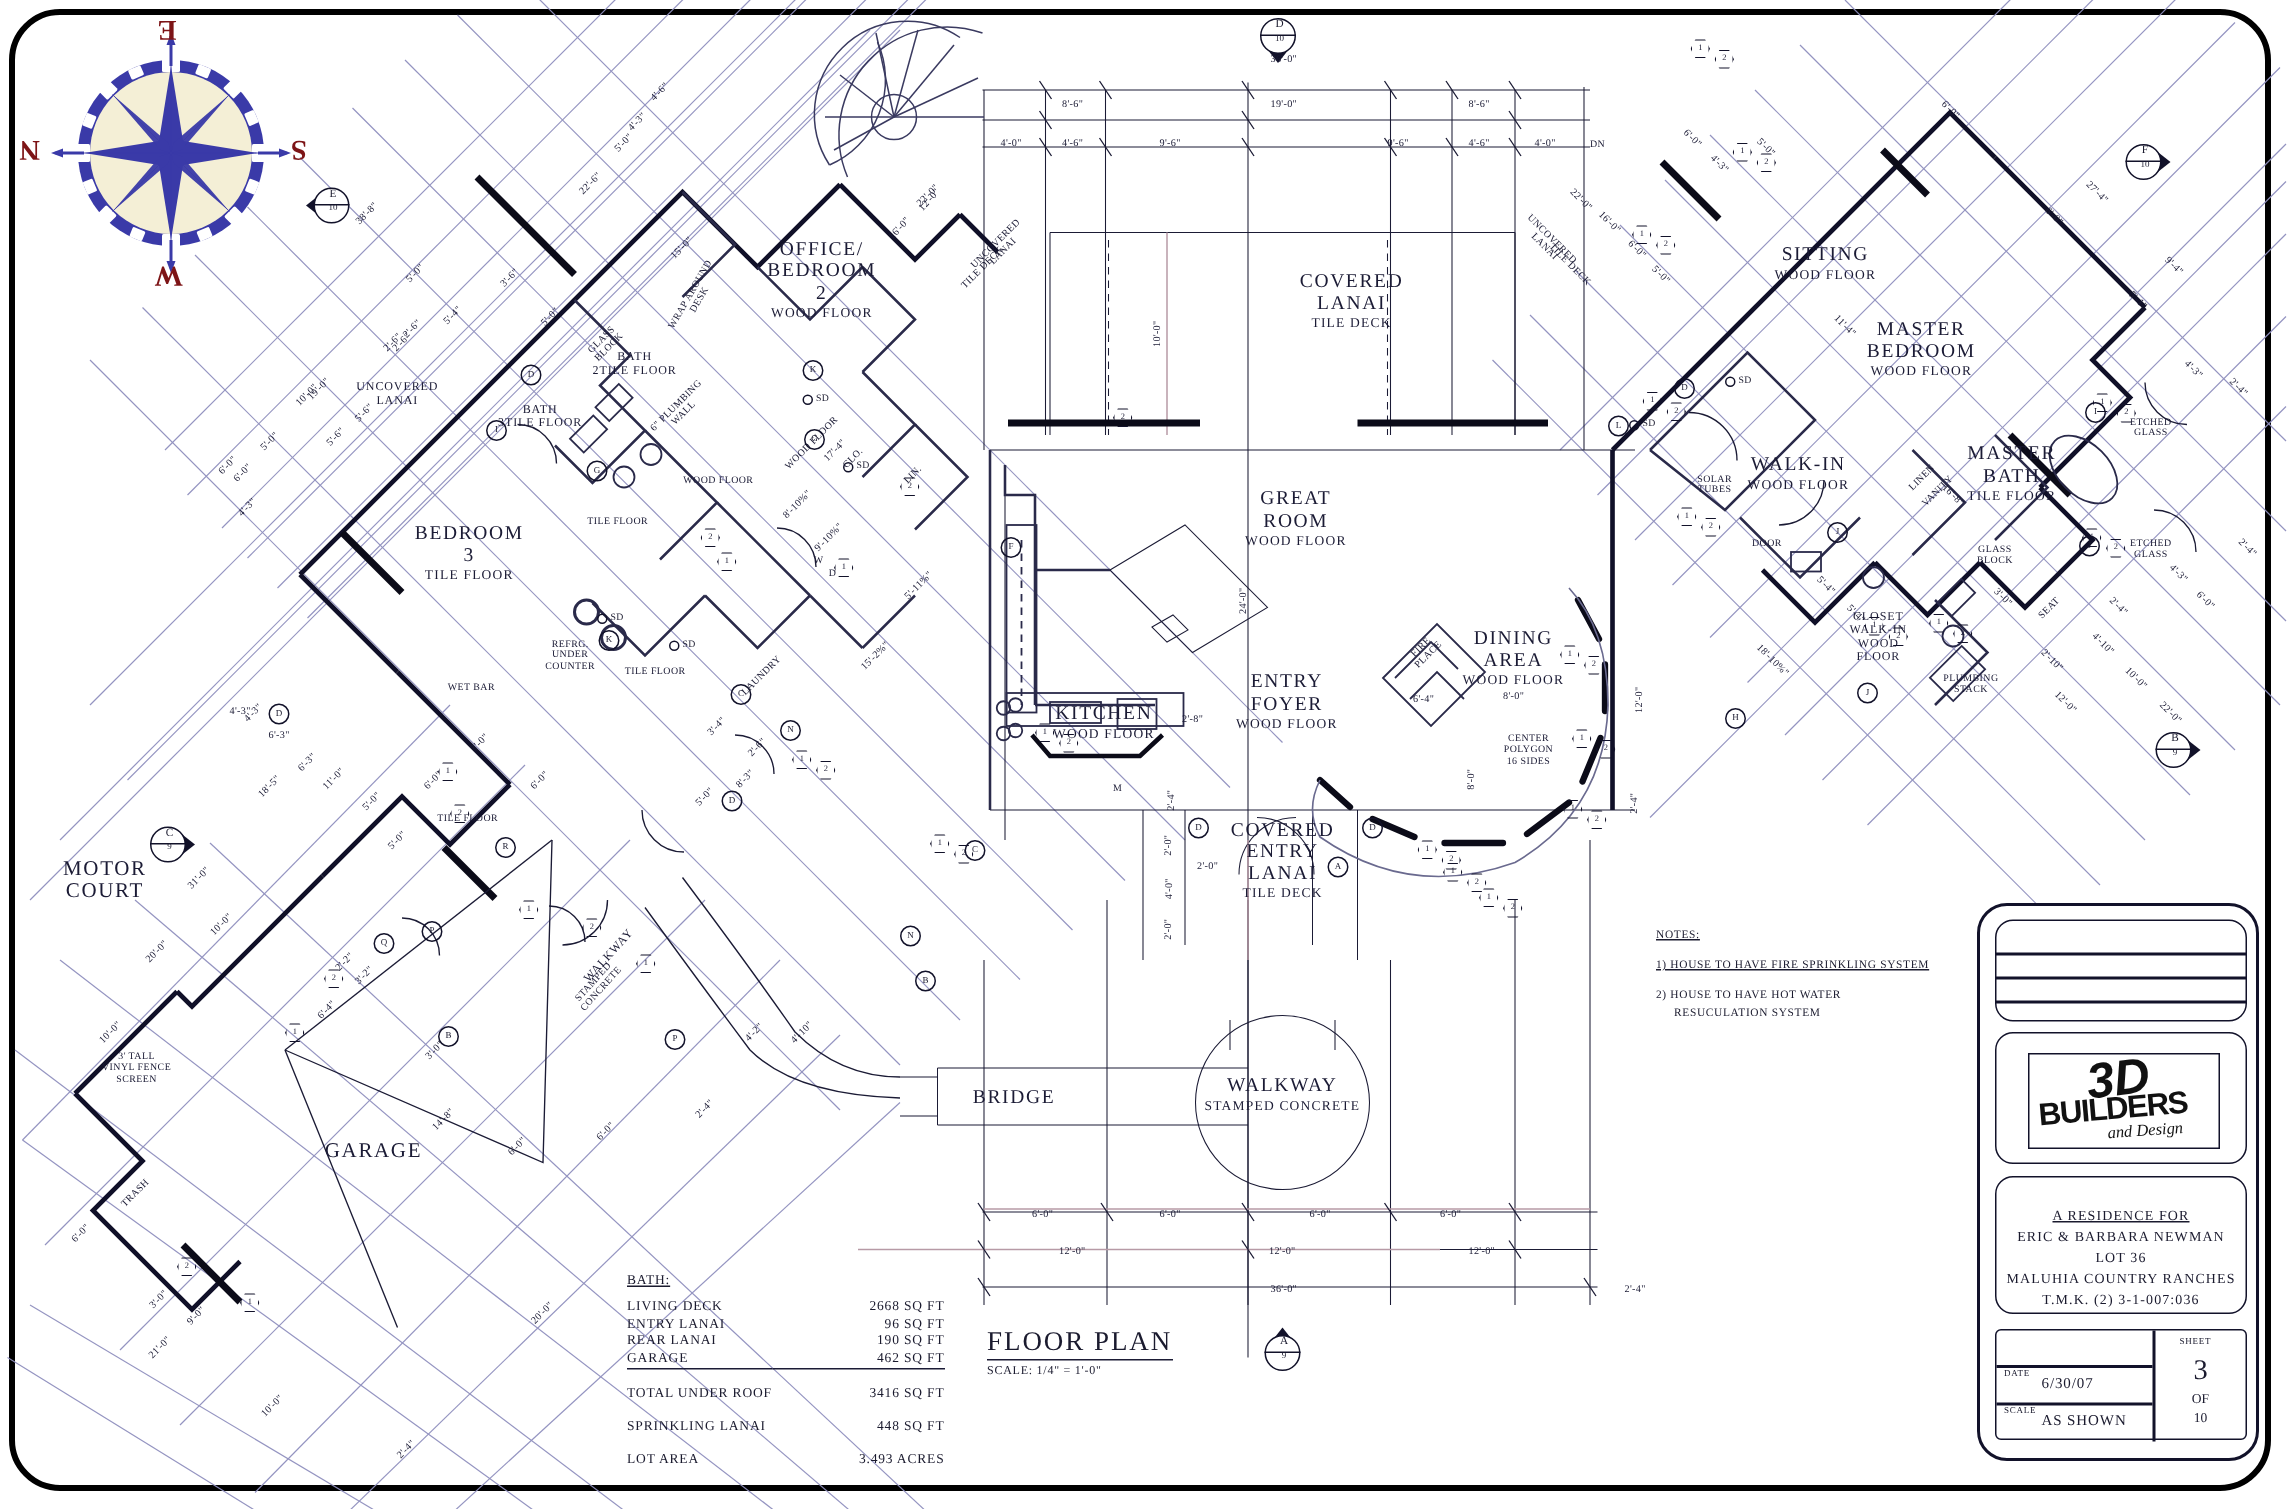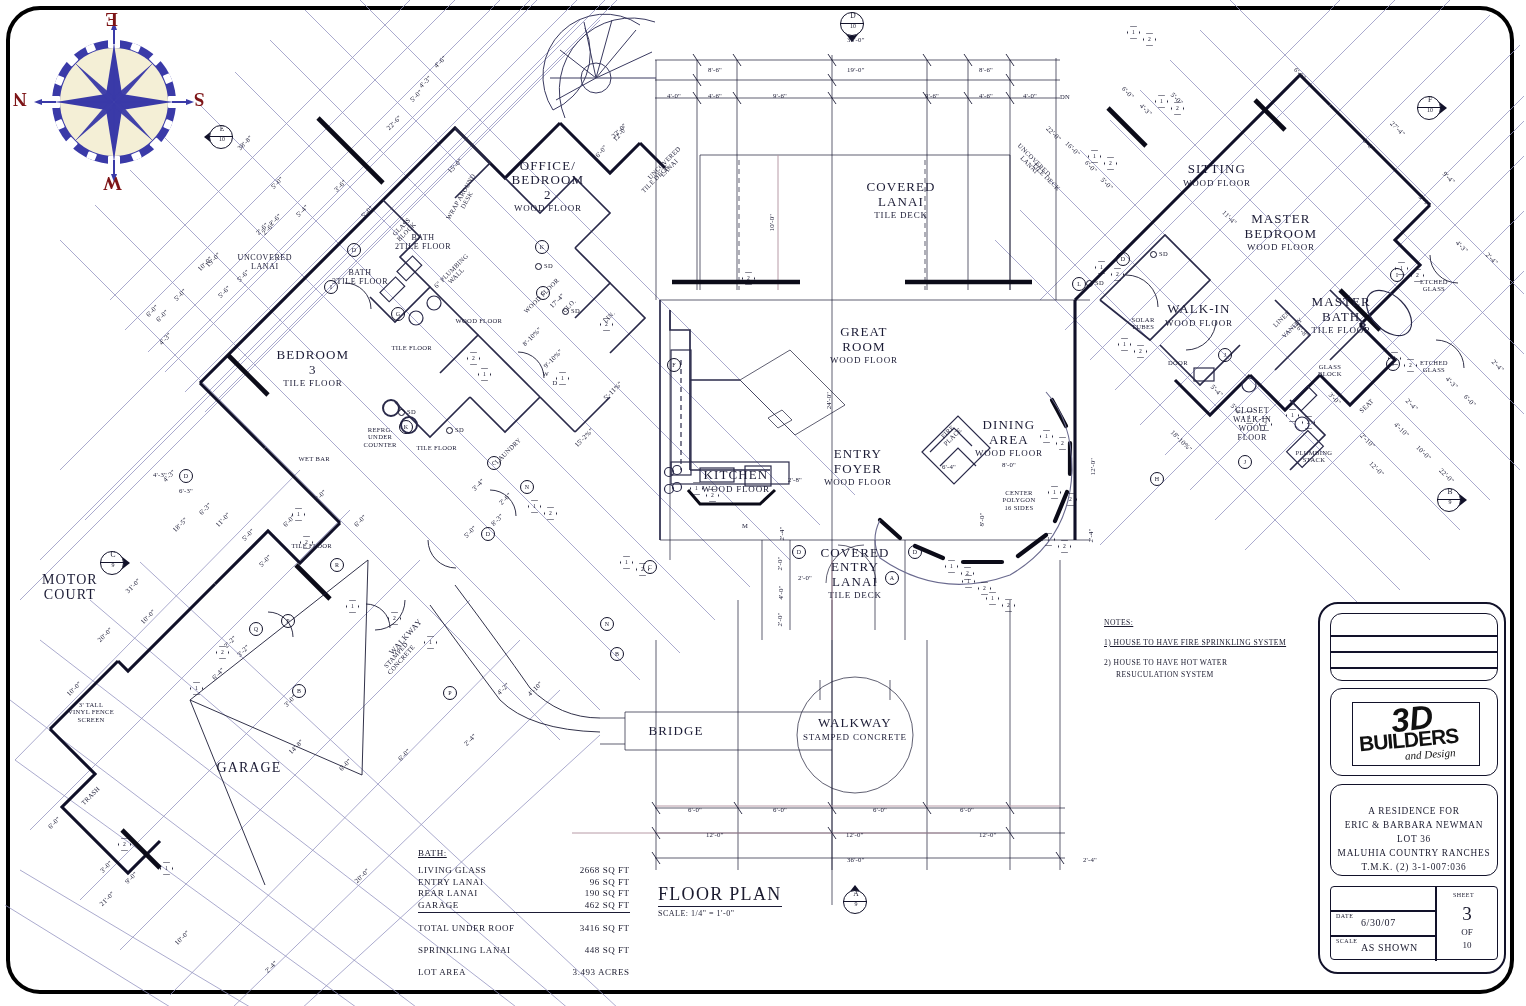--- a/index.html
+++ b/index.html
@@ -852,21 +852,21 @@
       <div class="dim" style="left: 979px; top: 831px;">12'-0"</div>
       <div class="dim" style="left: 847px; top: 856px;">36'-0"</div>
       <div class="dim" style="left: 1083px; top: 856px;">2'-4"</div>
     </div>
 
   <div id="areas" style="left:418px;top:848px;">
     <div class="hdr">BATH:</div>
     <table>
       <tbody id="areas-body">
           <tr>
-            <td>LIVING GLASS</td>
+            <td>LIVING DECK</td>
             <td class="val">2668 SQ FT</td>
           </tr>
           <tr>
             <td>ENTRY LANAI</td>
             <td class="val">96 SQ FT</td>
           </tr>
           <tr>
             <td>REAR LANAI</td>
             <td class="val">190 SQ FT</td>
           </tr>
@@ -922,21 +922,21 @@
 
     <div class="tb-inner" style="left:10px;top:84px;width:168px;height:88px;">
       <div class="logo-box" style="left:21px;top:13px;width:126px;height:62px;">
         <div class="logo-3d" style="left:38px;top:-3px;">3D</div>
         <div class="logo-b" style="left:6px;top:25px;">BUILDERS</div>
         <div class="logo-s" style="left:52px;top:45px;">and Design</div>
       </div>
     </div>
 
     <div class="tb-inner" style="left:10px;top:180px;width:168px;height:92px;">
-      <div class="tb-text" style="top:20px;">A RESIDENCE FOR</div>
+      <div class="tb-text" style="top:20px;text-decoration:underline;">A RESIDENCE FOR</div>
       <div class="tb-text" style="top:34px;">ERIC &amp; BARBARA NEWMAN</div>
       <div class="tb-text" style="top:48px;">LOT 36</div>
       <div class="tb-text" style="top:62px;">MALUHIA COUNTRY RANCHES</div>
       <div class="tb-text" style="top:76px;">T.M.K. (2) 3-1-007:036</div>
     </div>
 
     <div class="tb-inner" style="left:10px;top:282px;width:168px;height:74px;border-radius:4px;">
       <div class="tb-v" style="left:104px;top:0;height:74px;"></div>
       <div class="tb-line" style="left:0;top:23px;width:104px;"></div>
       <div class="tb-line" style="left:0;top:48px;width:104px;"></div>

